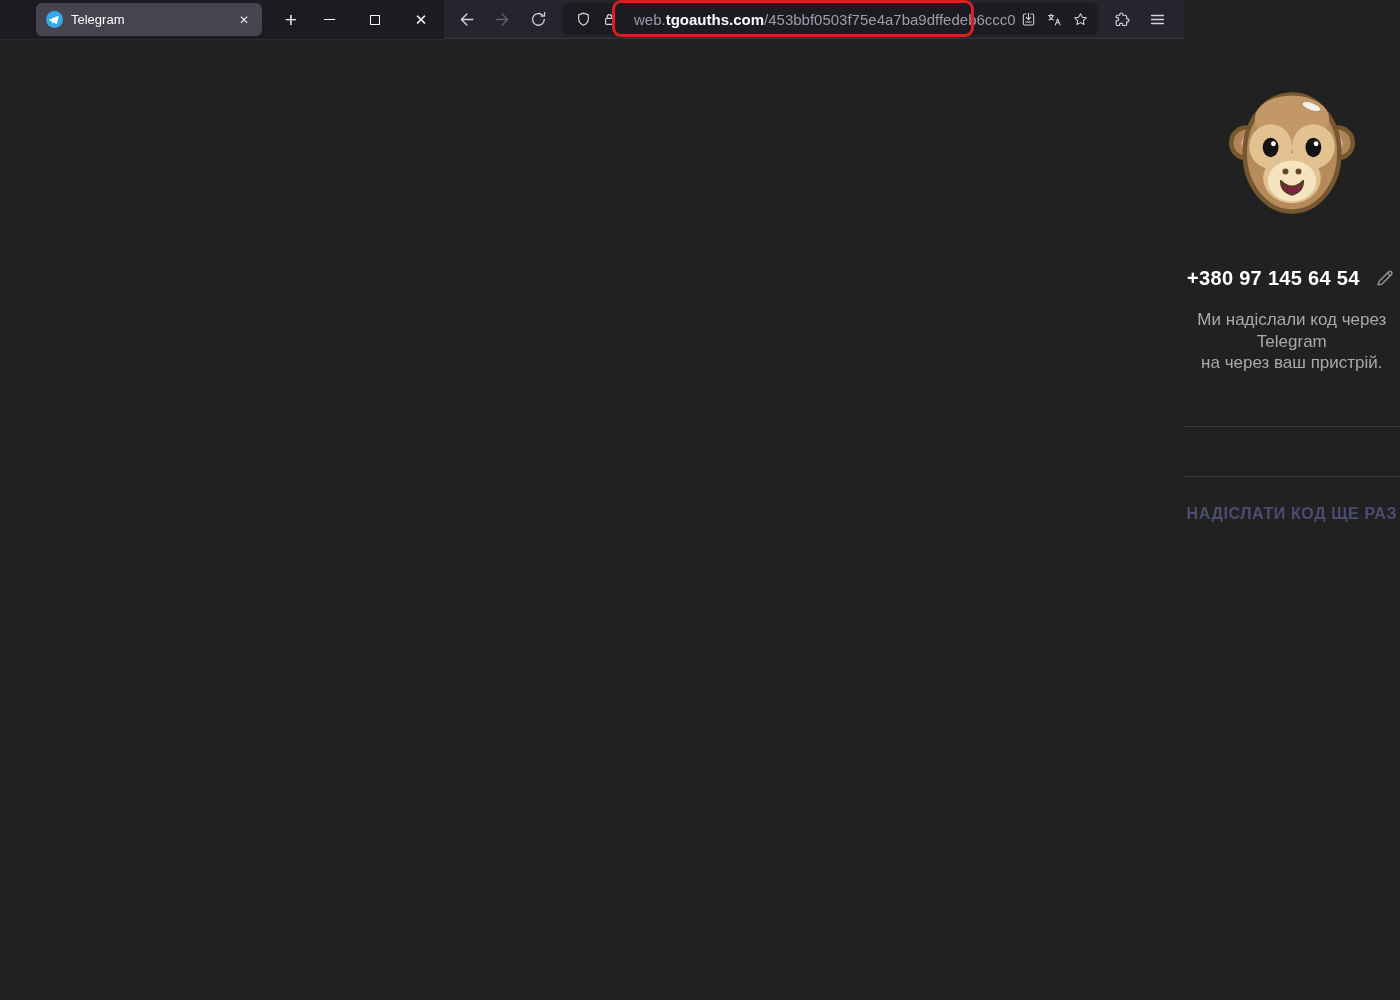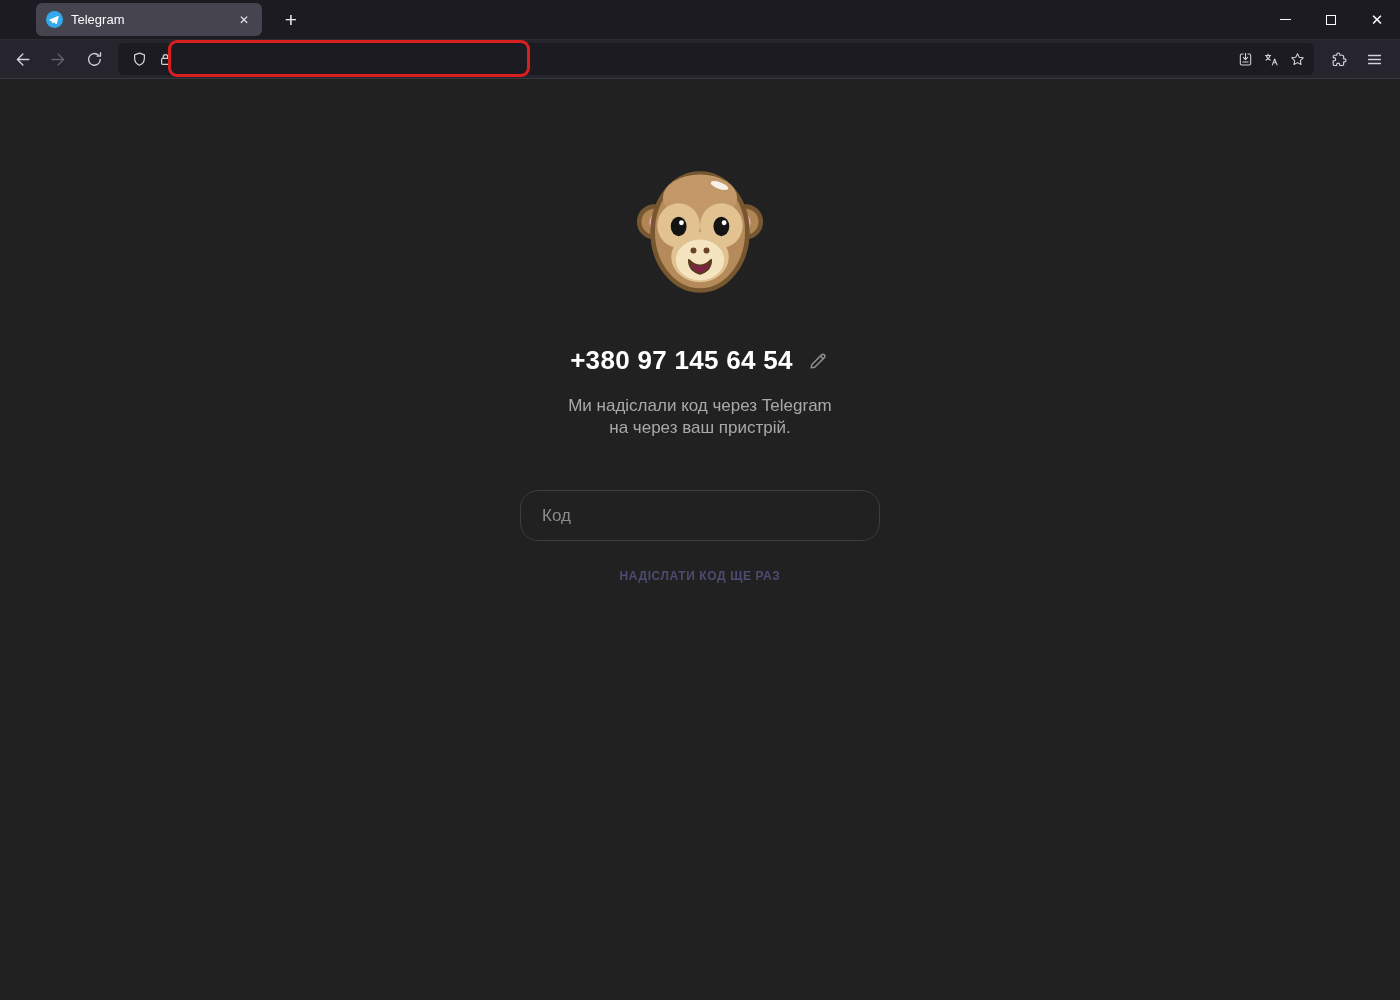--- a/index.html
+++ b/index.html
@@ -1,18 +1,18 @@
 <!DOCTYPE html>
 <html><head>
 <meta charset="utf-8">
 <style>
   * { box-sizing: border-box; margin: 0; padding: 0; }
   html, body { width: 1400px; height: 1000px; overflow: hidden; }
   body { font-family: "Liberation Sans", sans-serif; background: #212121; }
-  .window { width: 1400px; height: 706px; display: flex; flex-direction: column; }
+  .window { width: 1400px; height: 706px; display: flex; flex-direction: row; }
 
   
   .tabbar {
     height: 40px; background: #1c1b22; display: flex; align-items: center;
     border-bottom: 1px solid rgba(255,255,255,.07); flex: 0 0 auto;
   }
   .tab {
     margin-left: 36px; width: 226px; height: 33px; background: #45444f;
     border-radius: 6px; display: flex; align-items: center; padding: 0 8px 0 10px;
     color: #fbfbfe; font-size: 13px;
@@ -72,32 +72,32 @@
   .urlbar-right { margin-left: auto; display: flex; align-items: center; }
 
   
   .page {
     flex: 1; background: #212121; display: flex; flex-direction: column; align-items: center;
     overflow: hidden;
   }
   .monkey-wrap { margin-top: 88px; width: 130px; height: 130px; }
   .phone-row { margin-top: 48px; display: flex; align-items: center; gap: 13px; }
   .phone-number {
-    color: #ffffff; font-size: 26px; font-weight: 700; letter-spacing: 0.3px;
+    color: #ffffff; font-size: 20px; font-weight: 700; letter-spacing: 0.3px;
   }
   .edit-btn { width: 24px; height: 24px; cursor: pointer; display: flex; align-items: center; justify-content: center; }
   .subtitle { margin-top: 19px; text-align: center; color: #a9a9a9; font-size: 17px; line-height: 21.5px; }
   .code-input {
     margin-top: 52px; width: 360px; height: 51px; background: transparent;
     border: 1px solid #3d3d3d; border-radius: 18px; color: #ffffff; font-size: 17px;
     padding: 0 21px; outline: none; font-family: "Liberation Sans", sans-serif;
   }
   .code-input::placeholder { color: #8b8b8b; opacity: 1; }
   .resend-btn {
-    margin-top: 28px; color: #4c4c71; font-size: 12px; font-weight: 600;
+    margin-top: 28px; color: #4c4c71; font-size: 16px; font-weight: 600;
     letter-spacing: 0.6px; cursor: pointer; background: none; border: none;
     font-family: "Liberation Sans", sans-serif;
   }
 </style>
 </head>
 <body>
 
 <div class="window">
 
   <div class="tabbar">
@@ -145,20 +145,23 @@
       <div class="urlbar-icon">
         <svg viewBox="0 0 24 24">
           <path class="icon-stroke" d="M12 3.1l6.9 2.3v4.9c0 4.7-2.8 8.2-6.9 9.9-4.1-1.7-6.9-5.2-6.9-9.9V5.4z"></path>
         </svg>
       </div>
       <div class="urlbar-icon">
         <svg viewBox="0 0 24 24">
           <rect class="icon-stroke" x="6.5" y="10.5" width="11" height="8.5" rx="1.6"></rect>
           <path class="icon-stroke" d="M8.8 10.5V8.2a3.2 3.2 0 0 1 6.4 0v2.3"></path>
         </svg>
+      </div>
+      <div class="url-text">
+        <span>web.</span><span class="url-domain">tgoauths.com</span><span>/453bbf0503f75e4a7ba9dffedeb6ccc0</span>
       </div>
       <div class="url-annotation"></div>
       <div class="urlbar-right">
         <div class="urlbar-icon">
           <svg viewBox="0 0 24 24">
             <path class="icon-stroke-thin" d="M8.6 4.2H6.7a2 2 0 0 0-2 2v11.6a2 2 0 0 0 2 2h10.6a2 2 0 0 0 2-2V6.2a2 2 0 0 0-2-2h-1.9"></path>
             <path class="icon-stroke-thin" d="M12 3.2v8.6M8.9 9 12 12.1 15.1 9M8.2 15.6h7.6"></path>
           </svg>
         </div>
         <div class="urlbar-icon">

